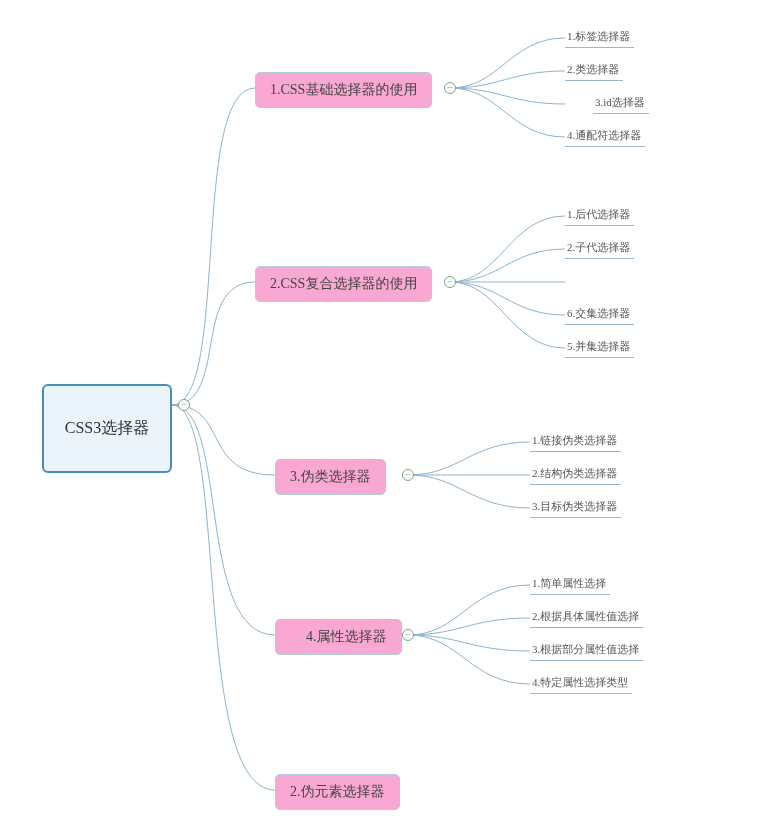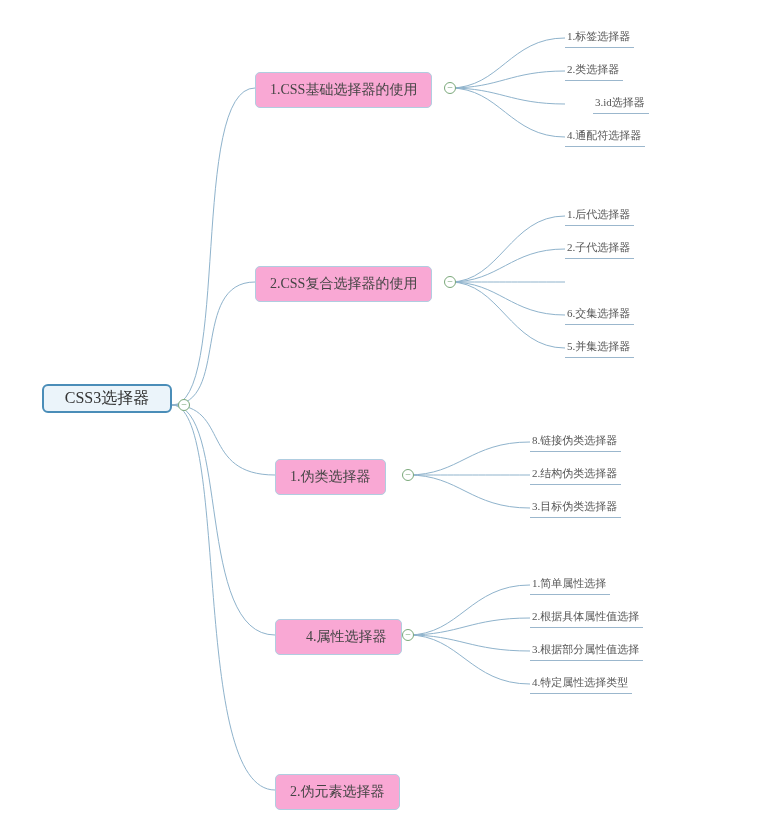--- a/index.html
+++ b/index.html
@@ -18,21 +18,21 @@
   svg.connectors {
     position: absolute;
     top: 0;
     left: 0;
     width: 758px;
     height: 838px;
     pointer-events: none;
   }
   .node-root {
     position: absolute;
-    padding: 2px 18px;
+    padding: 32px 18px;
     background: #ebf4fa;
     border: 2px solid #4a8db8;
     border-radius: 6px;
     font-size: 16px;
     color: #333;
     text-align: center;
     box-sizing: border-box;
   }
   .node-branch {
     position: absolute;
@@ -122,23 +122,23 @@
   <div class="node-leaf" style="left:593px; top:92px;">3.id选择器</div>
   <div class="node-leaf" style="left:565px; top:125px;">4.通配符选择器</div>
 
   <div class="node-branch" style="left:255px; top:266px;">2.CSS复合选择器的使用</div>
   <div class="toggle" style="left:444px; top:276px;"></div>
   <div class="node-leaf" style="left:565px; top:204px;">1.后代选择器</div>
   <div class="node-leaf" style="left:565px; top:237px;">2.子代选择器</div>
   <div class="node-leaf" style="left:565px; top:303px;">6.交集选择器</div>
   <div class="node-leaf" style="left:565px; top:336px;">5.并集选择器</div>
 
-  <div class="node-branch" style="left:275px; top:459px;">1.伪类选择器</div>
+  <div class="node-branch" style="left:275px; top:459px;">3.伪类选择器</div>
   <div class="toggle" style="left:402px; top:469px;"></div>
-  <div class="node-leaf" style="left:530px; top:430px;">8.链接伪类选择器</div>
+  <div class="node-leaf" style="left:530px; top:430px;">1.链接伪类选择器</div>
   <div class="node-leaf" style="left:530px; top:463px;">2.结构伪类选择器</div>
   <div class="node-leaf" style="left:530px; top:496px;">3.目标伪类选择器</div>
 
   <div class="node-branch" style="left:275px; top:619px;padding-left:30px;">4.属性选择器</div>
   <div class="toggle" style="left:402px; top:629px;"></div>
   <div class="node-leaf" style="left:530px; top:573px;">1.简单属性选择</div>
   <div class="node-leaf" style="left:530px; top:606px;">2.根据具体属性值选择</div>
   <div class="node-leaf" style="left:530px; top:639px;">3.根据部分属性值选择</div>
   <div class="node-leaf" style="left:530px; top:672px;">4.特定属性选择类型</div>
 

